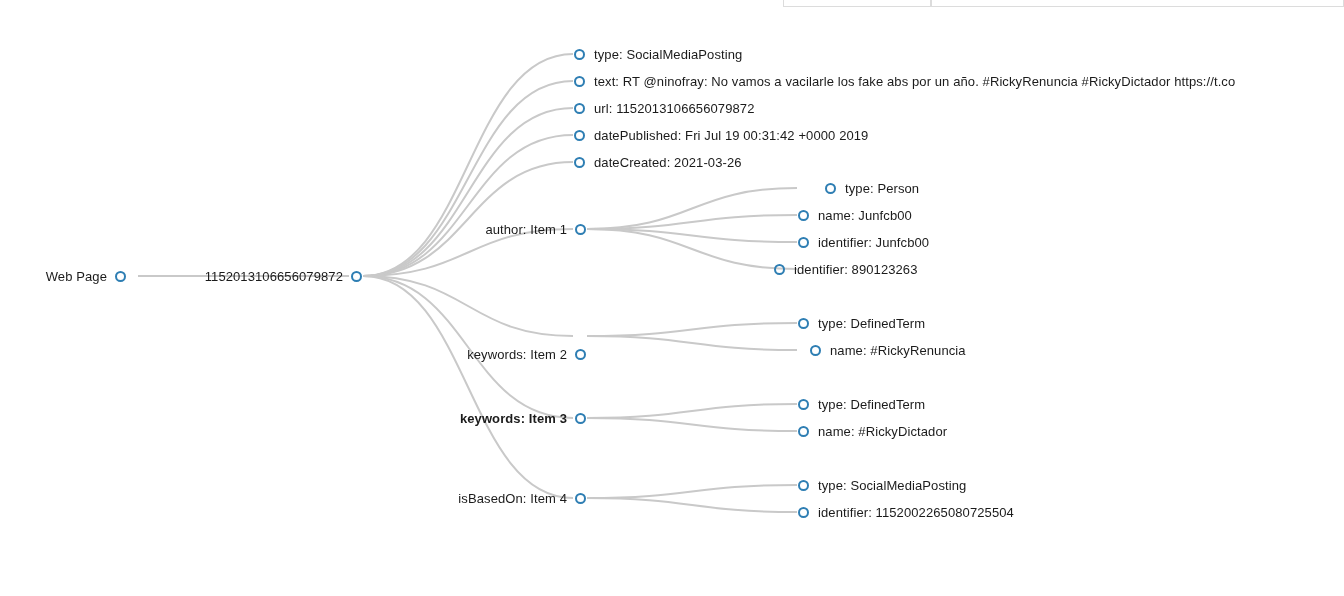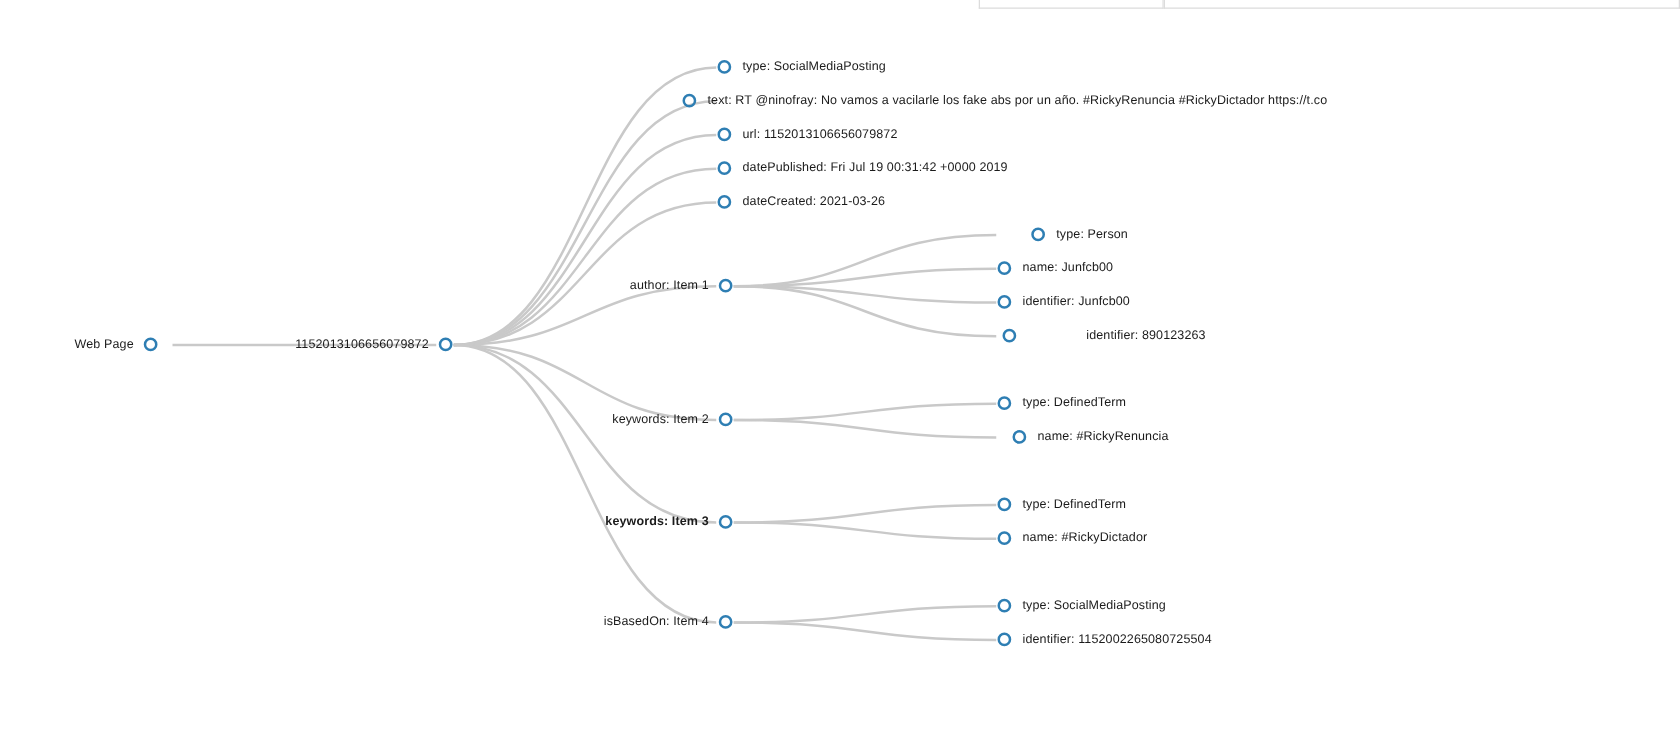--- a/index.html
+++ b/index.html
@@ -47,21 +47,21 @@
   .node-ring {
     width: 11px;
     height: 11px;
     border-radius: 50%;
     border: 2px solid #2e7eb3;
     box-sizing: border-box;
     background: transparent;
     flex: 0 0 auto;
   }
   .node-label {
-    font-size: 10px;
+    font-size: 13px;
     color: #1b1b1b;
     letter-spacing: 0.1px;
   }
   
   .node.label-left {
     flex-direction: row;
   }
   .node.label-left .node-label {
     margin-right: 8px;
     text-align: left;
@@ -110,42 +110,42 @@
 
   <div class="node label-left" style="left:150px; top:270px; width:212px; justify-content:flex-end;">
     <span class="node-label">1152013106656079872</span>
     <span class="node-ring"></span>
   </div>
 
   <div class="node label-right" style="left:574px; top:48px;">
     <span class="node-ring"></span>
     <span class="node-label">type: SocialMediaPosting</span>
   </div>
-  <div class="node label-right" style="left:546px; top:75px;">
+  <div class="node label-right" style="left:574px; top:75px;">
     <span class="node-ring"></span>
     <span class="node-label">text: RT @ninofray: No vamos a vacilarle los fake abs por un año. #RickyRenuncia #RickyDictador https://t.co</span>
   </div>
   <div class="node label-right" style="left:574px; top:102px;">
     <span class="node-ring"></span>
     <span class="node-label">url: 1152013106656079872</span>
   </div>
   <div class="node label-right" style="left:574px; top:129px;">
     <span class="node-ring"></span>
     <span class="node-label">datePublished: Fri Jul 19 00:31:42 +0000 2019</span>
   </div>
   <div class="node label-right" style="left:574px; top:156px;">
     <span class="node-ring"></span>
     <span class="node-label">dateCreated: 2021-03-26</span>
   </div>
 
   <div class="node label-left" style="left:390px; top:223px; width:196px; justify-content:flex-end;">
     <span class="node-label">author: Item 1</span>
     <span class="node-ring"></span>
   </div>
-  <div class="node label-left" style="left:390px; top:330px; width:196px; justify-content:flex-end;">
+  <div class="node label-left" style="left:390px; top:348px; width:196px; justify-content:flex-end;">
     <span class="node-label">keywords: Item 2</span>
     <span class="node-ring"></span>
   </div>
   <div class="node label-left" style="left:390px; top:412px; width:196px; justify-content:flex-end;font-weight:bold;">
     <span class="node-label">keywords: Item 3</span>
     <span class="node-ring"></span>
   </div>
   <div class="node label-left" style="left:390px; top:492px; width:196px; justify-content:flex-end;">
     <span class="node-label">isBasedOn: Item 4</span>
     <span class="node-ring"></span>
@@ -156,21 +156,21 @@
     <span class="node-label">type: Person</span>
   </div>
   <div class="node label-right" style="left:798px; top:209px;">
     <span class="node-ring"></span>
     <span class="node-label">name: Junfcb00</span>
   </div>
   <div class="node label-right" style="left:798px; top:236px;">
     <span class="node-ring"></span>
     <span class="node-label">identifier: Junfcb00</span>
   </div>
-  <div class="node label-right" style="left:802px; top:263px;gap:47px;">
+  <div class="node label-right" style="left:774px; top:263px;">
     <span class="node-ring"></span>
     <span class="node-label">identifier: 890123263</span>
   </div>
 
   <div class="node label-right" style="left:798px; top:317px;">
     <span class="node-ring"></span>
     <span class="node-label">type: DefinedTerm</span>
   </div>
   <div class="node label-right" style="left:798px; top:344px;padding-left:12px;">
     <span class="node-ring"></span>

